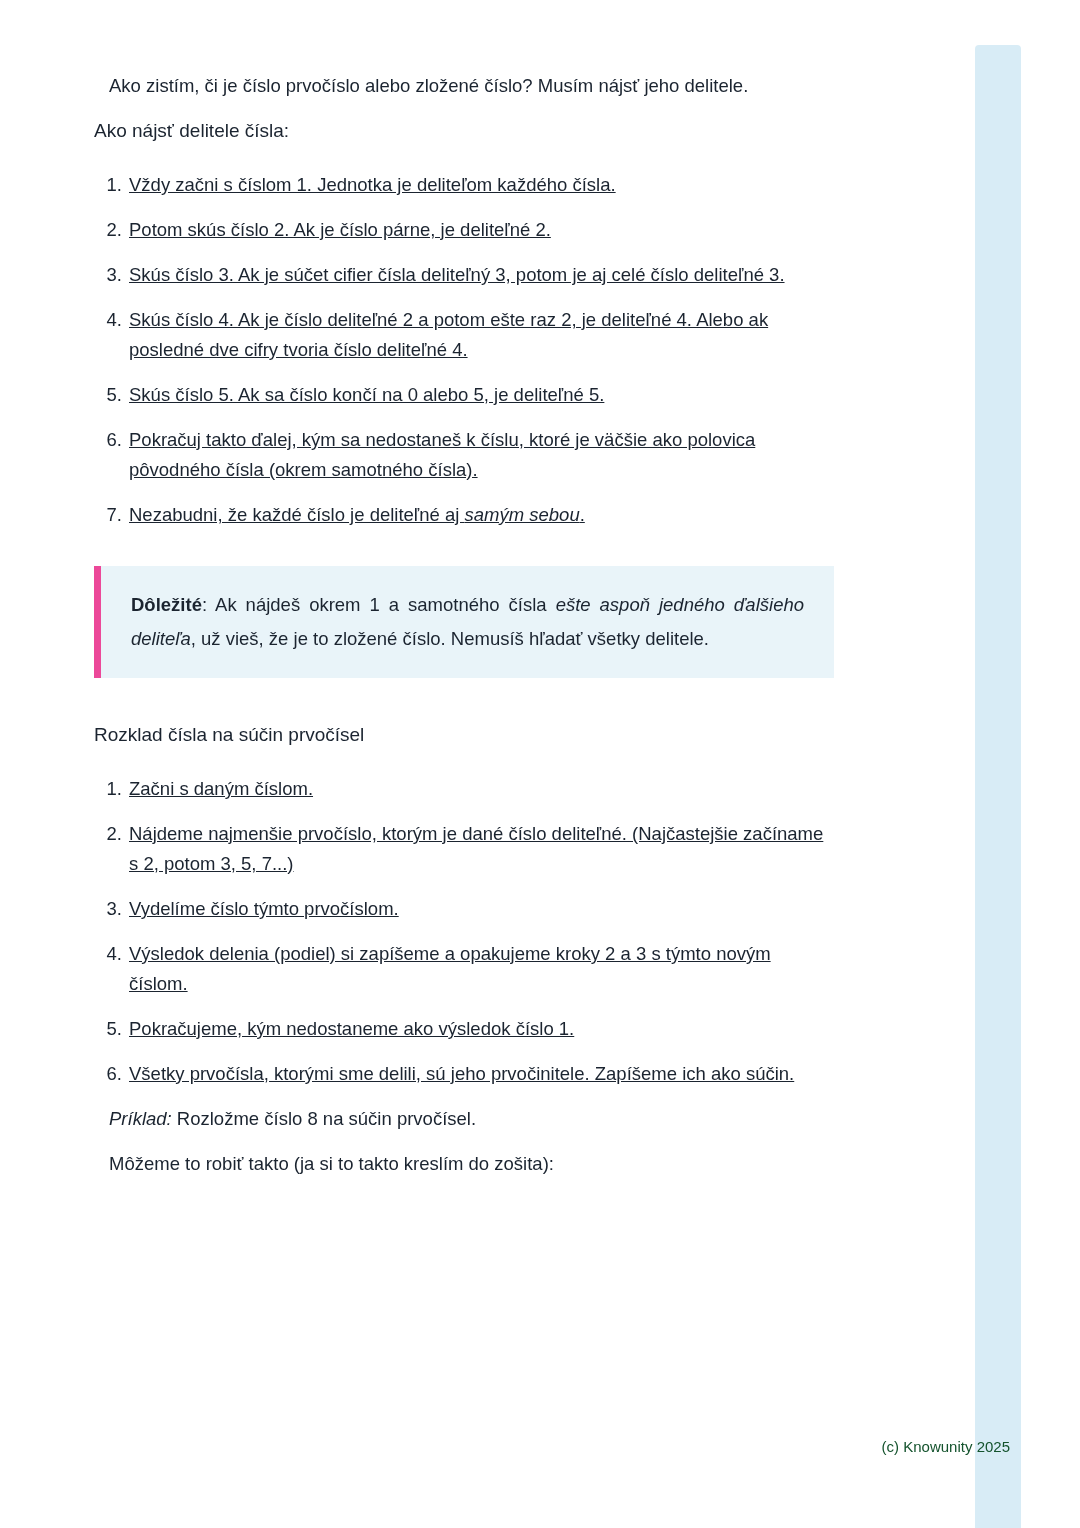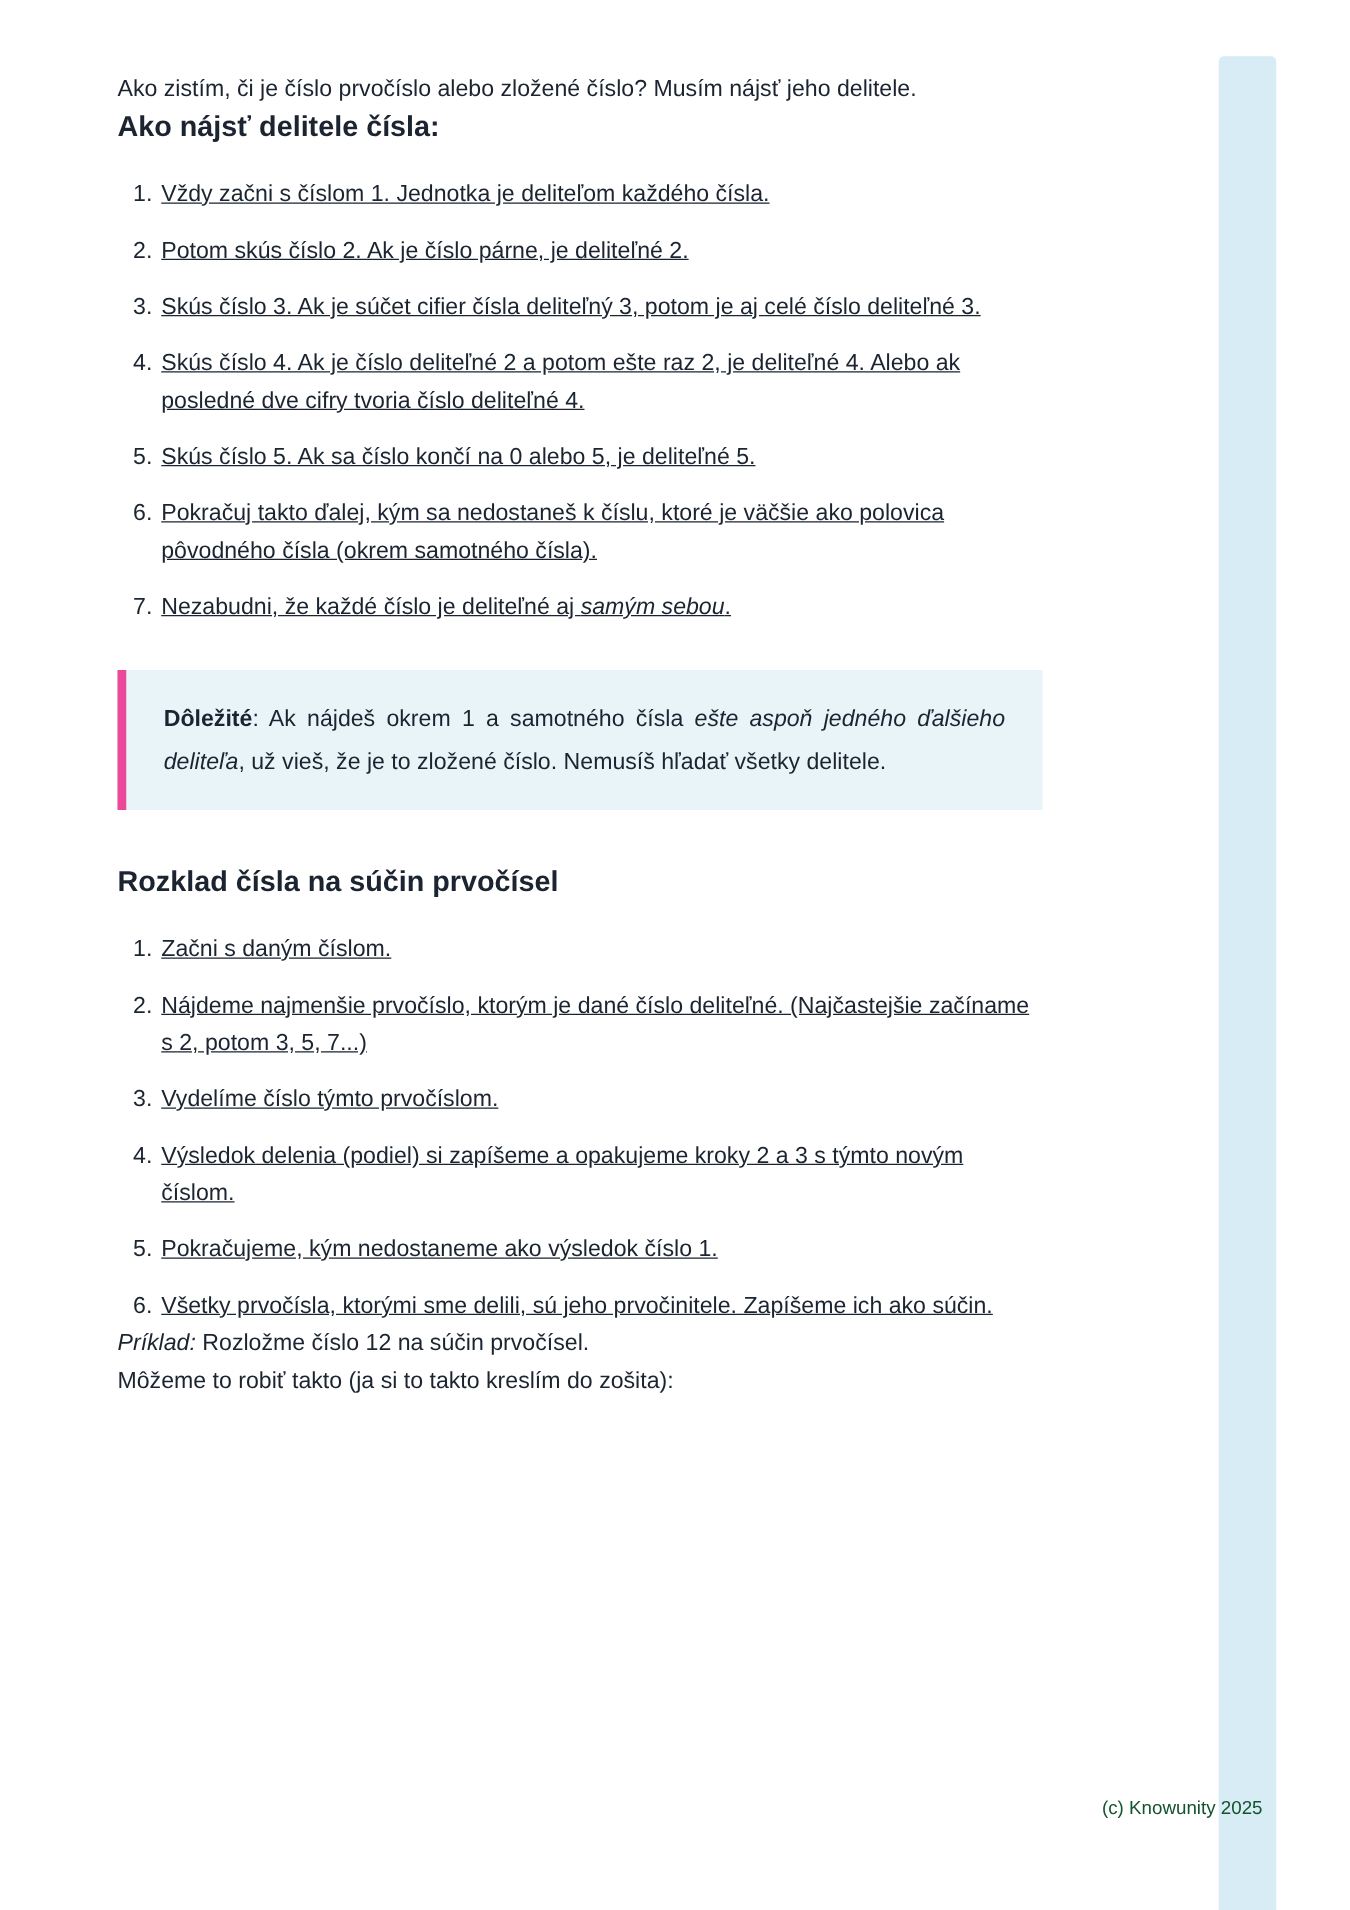--- a/index.html
+++ b/index.html
@@ -28,25 +28,25 @@
     border-radius: 4px 4px 0 0;
   }
   .content {
     position: absolute;
     left: 94px;
     top: 56px;
     width: 740px;
     font-size: 18.5px;
     line-height: 30px;
   }
-  p.para { margin: 0; }
+  p.para { margin: 15px; }
   .intro { margin-bottom: 28px; }
   h3.heading {
-    font-size: 23px;
-    font-weight: 700;
+    font-size: 19px;
+    font-weight: 400;
     line-height: 30px;
     margin: 0 0 24px 0;
   }
   ol.steps {
     margin: 0;
     padding-left: 33px;
     list-style: decimal outside;
     text-decoration: underline;
   }
   ol.steps li {
@@ -113,21 +113,21 @@
 
     <ol class="steps">
       <li><span>Začni s daným číslom.</span></li>
       <li><span>Nájdeme najmenšie prvočíslo, ktorým je dané číslo deliteľné. (Najčastejšie začíname s 2, potom 3, 5, 7...)</span></li>
       <li><span>Vydelíme číslo týmto prvočíslom.</span></li>
       <li><span>Výsledok delenia (podiel) si zapíšeme a opakujeme kroky 2 a 3 s týmto novým číslom.</span></li>
       <li><span>Pokračujeme, kým nedostaneme ako výsledok číslo 1.</span></li>
       <li><span>Všetky prvočísla, ktorými sme delili, sú jeho prvočinitele. Zapíšeme ich ako súčin.</span></li>
     </ol>
 
-    <p class="para example"><em>Príklad:</em><span> Rozložme číslo 12 na súčin prvočísel.</span></p>
+    <p class="para example"><em>Príklad:</em><span> Rozložme číslo 8 na súčin prvočísel.</span></p>
 
     <p class="para">Môžeme to robiť takto (ja si to takto kreslím do zošita):</p>
 
   </div>
 
   <div class="watermark">(c) Knowunity 2025</div>
 
 </div>
 
 </body></html>

